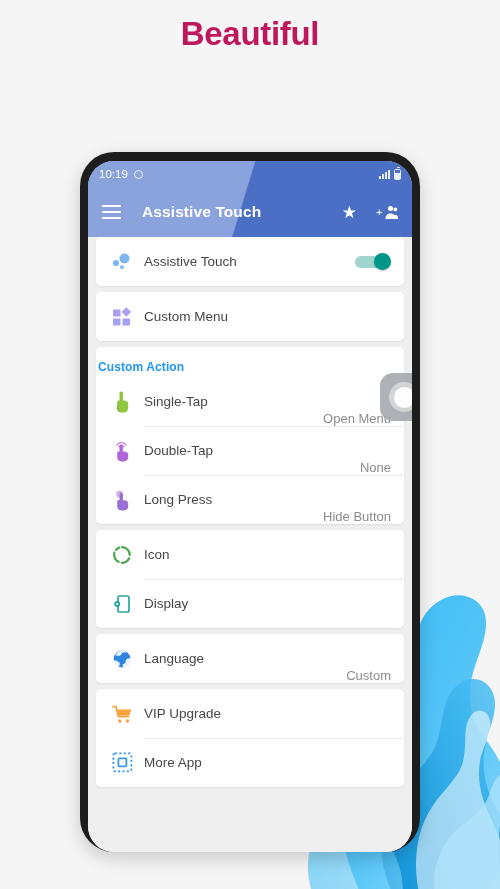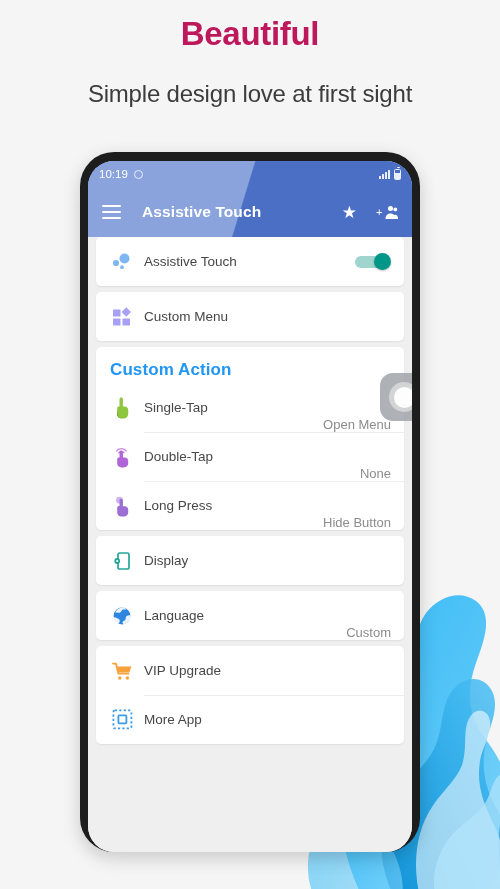--- a/index.html
+++ b/index.html
@@ -130,22 +130,22 @@
   }
   .row-icon {
     width: 24px; height: 24px; flex: 0 0 24px;
     display: flex; align-items: center; justify-content: center;
     margin-right: 10px;
   }
   .row-label { font-size: 13.5px; color: #474747; }
   .row-value { margin-left: auto; font-size: 13px; color: #8c8c8c; margin-top: 34px; }
 
   .section-title {
-    font-size: 17px; font-weight: bold; color: #2196f3;
-    padding: 13px 0 3px 14px; letter-spacing: 0.1px;
+    font-size: 12px; font-weight: bold; color: #2196f3;
+    padding: 13px 0 3px 2px; letter-spacing: 0.1px;
   }
 
   
   .toggle { margin-left: auto; position: relative; width: 36px; height: 15px; }
   .toggle .track {
     position: absolute; left: 0; top: 1.5px;
     width: 30px; height: 12px; border-radius: 6px; background: #9fd4cf;
   }
   .toggle .thumb {
     position: absolute; right: 0; top: -1px;
@@ -202,21 +202,20 @@
       <path fill="url(#ink1)" opacity="0.6" d="M44 318 C34 294 36 266 52 246 C66 228 86 222 96 206
            C106 190 104 172 114 164 C124 156 134 164 132 176
            C130 190 120 200 116 214 C110 236 116 256 124 274 C132 292 134 306 132 318 Z"></path>
       <path fill="#b3e5fc" opacity="0.7" d="M166 318 C160 296 168 272 182 256 C192 244 206 238 214 226
            C222 214 222 200 230 196 C238 192 244 200 242 210
            C240 222 232 232 230 246 C226 268 232 292 232 318 Z"></path>
     </svg>
   </div>
 
   <div class="hero-title">Beautiful</div>
-  <div class="hero-sub">Simple design love at first sight</div>
 
   <div class="phone">
     <div class="screen">
 
       <div class="appbar-bg"></div>
 
       <div class="statusbar">
         <div class="status-left">
           <span>10:19</span>
           <span class="status-dot-o"></span>
@@ -327,20 +326,31 @@
             </span>
             <span class="row-label">Long Press</span>
             <span class="row-value">Hide Button</span>
           </div>
         </div>
 
         <div class="card">
           <div class="row">
             <span class="row-icon">
               <svg width="20" height="20" viewBox="0 0 20 20">
+                <path d="M10 2.2 A7.8 7.8 0 0 1 17.8 10" stroke="#49a54d" stroke-width="2.2" fill="none" stroke-linecap="round"></path>
+                <path d="M17.1 13.3 A7.8 7.8 0 0 1 10 17.8" stroke="#49a54d" stroke-width="2.2" fill="none" stroke-linecap="round"></path>
+                <path d="M6.6 16.9 A7.8 7.8 0 0 1 2.4 7.6" stroke="#49a54d" stroke-width="2.2" fill="none" stroke-linecap="round"></path>
+                <path d="M4.2 4.8 A7.8 7.8 0 0 1 7.2 2.6" stroke="#49a54d" stroke-width="2.2" fill="none" stroke-linecap="round"></path>
+              </svg>
+            </span>
+            <span class="row-label">Icon</span>
+          </div>
+          <div class="row">
+            <span class="row-icon">
+              <svg width="20" height="20" viewBox="0 0 20 20">
                 <rect x="6" y="2" width="11" height="16" rx="1.8" stroke="#26a69a" stroke-width="1.7" fill="none"></rect>
                 <circle cx="5.2" cy="10" r="2.9" fill="#26a69a"></circle>
                 <circle cx="5.2" cy="10" r="1.1" fill="#ffffff"></circle>
               </svg>
             </span>
             <span class="row-label">Display</span>
           </div>
         </div>
 
         <div class="card">

